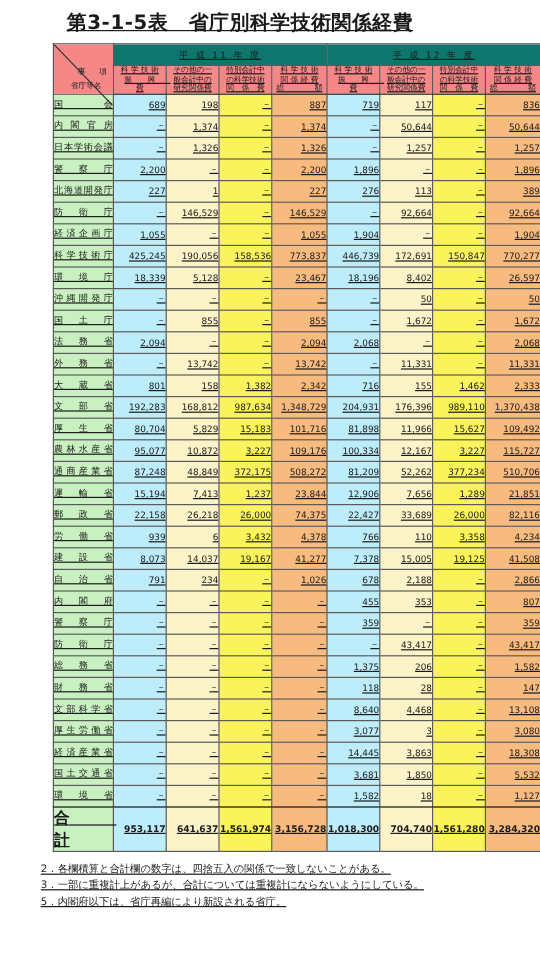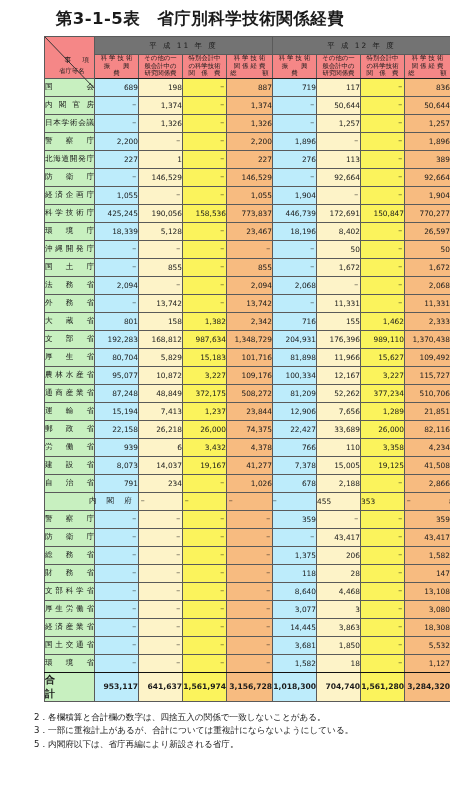--- a/index.html
+++ b/index.html
@@ -1,21 +1,21 @@
 <!DOCTYPE html>
 <html><head>
 <meta charset="utf-8">
 <style>
   html,body{margin:0;padding:0;}
   body{
     width:450px;height:803px;background:#ffffff;
     font-family:"DejaVu Sans","Liberation Sans",sans-serif;
     color:#1a1a1a;overflow:hidden;
   }
-  #page{position:relative;width:400px;height:803px;box-sizing:border-box;}
+  #page{position:relative;width:400px;height:803px;box-sizing:border-box;text-decoration:underline;}
 
   .title{
     text-align:center;font-size:16.5px;font-weight:bold;
     letter-spacing:0.5px;padding-top:8px;padding-bottom:6px;
     font-family:"DejaVu Sans","Liberation Sans",sans-serif;
   }
   .unit{
     text-align:right;font-size:7.5px;padding-right:4px;padding-bottom:1px;
     color:#222;
   }
@@ -37,44 +37,44 @@
 
   
   .c-name{background:#c8f0c0;}
   .c-blue{background:#bdecfb;}
   .c-cream{background:#fdf3c8;}
   .c-yellow{background:#fbf35c;}
   .c-orange{background:#f7bb80;}
   .c-head{background:#f58787;}
 
   .hdr-corner{background:#f58787;position:relative;height:52px;}
-  .hdr-year{background:#737373;text-align:center;font-size:7.4px;letter-spacing:2px;height:10px;}
+  .hdr-year{background:#0f766e;text-align:center;font-size:7.4px;letter-spacing:2px;height:10px;}
   .hdr-sub{font-size:6.4px;line-height:7.6px;text-align:center;height:42px;padding:1px 1px;}
 
   .diag{position:absolute;inset:0;}
   .corner-item{position:absolute;right:3px;top:18px;font-size:6.8px;letter-spacing:2px;}
   .corner-org{position:absolute;left:2px;bottom:2px;font-size:6.4px;letter-spacing:0px;margin-left:12px;}
 
   td.name{
     text-align:justify;text-align-last:justify;
     padding:0 4px;font-size:7.6px;white-space:nowrap;
   }
   td.num{text-align:right;padding-right:3px;font-size:7.4px;}
   td.dash{text-align:right;padding-right:3px;font-size:7.4px;}
 
   
   .sep-left{border-left:1.6px solid #222 !important;}
-  tr.newmin td{border-top:1.6px dotted #333 !important;padding-left:44px;}
+  tr.newmin td{border-top:1.6px dotted #333 !important;}
   tr.total td{border-top:1.6px solid #111 !important;font-weight:bold;}
   tr.total td.num{font-size:7.6px;}
   tr.beforetotal td{border-bottom:1.6px solid #111 !important;}
   tr.hdr-bottom td{border-bottom:1.6px solid #222 !important;}
 
   .total-label{
-    text-align:justify;text-align-last:justify;padding:0 5px;font-size:10px;font-weight:bold;
+    text-align:justify;text-align-last:justify;padding:0 5px;font-size:13px;font-weight:bold;
   }
 
   .notes{
     margin-top:9px;padding-left:8px;font-size:8.6px;line-height:13.6px;
   }
   .notes .lead{display:inline-block;width:26px;}
   .notes .row{display:block;white-space:nowrap;}
   .notes .row.indent{padding-left:26px;}
 </style>
 </head>

